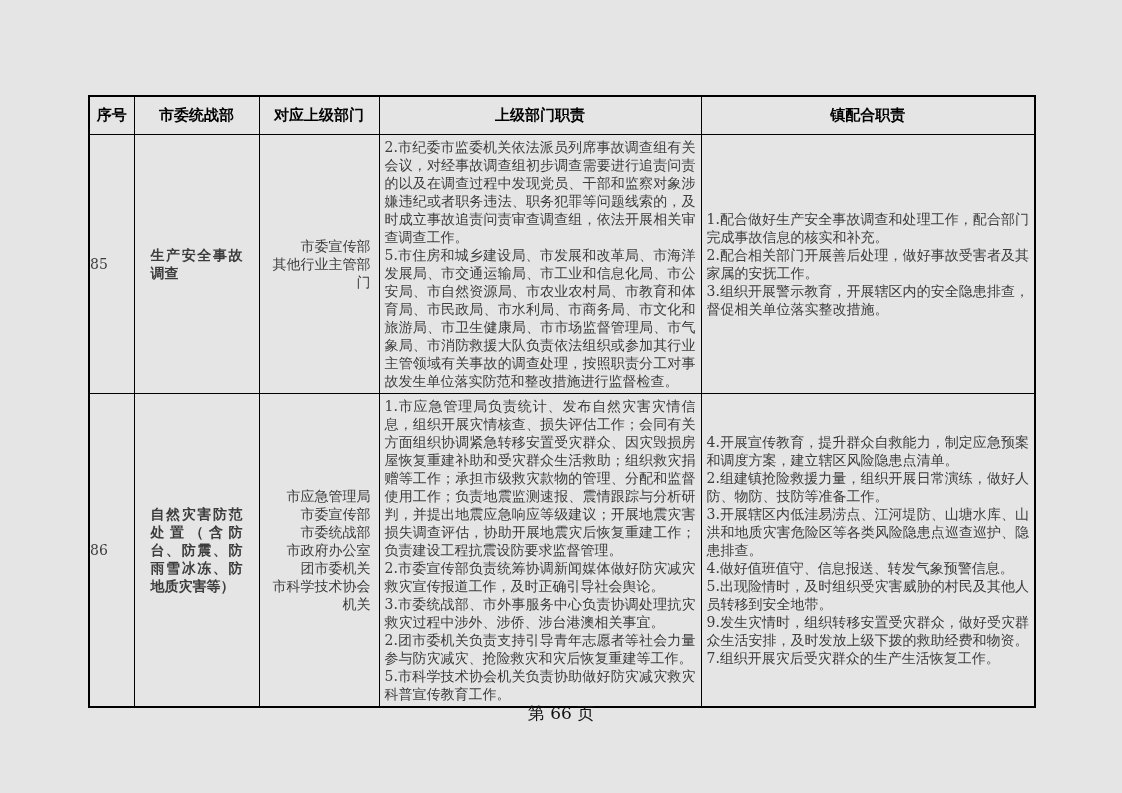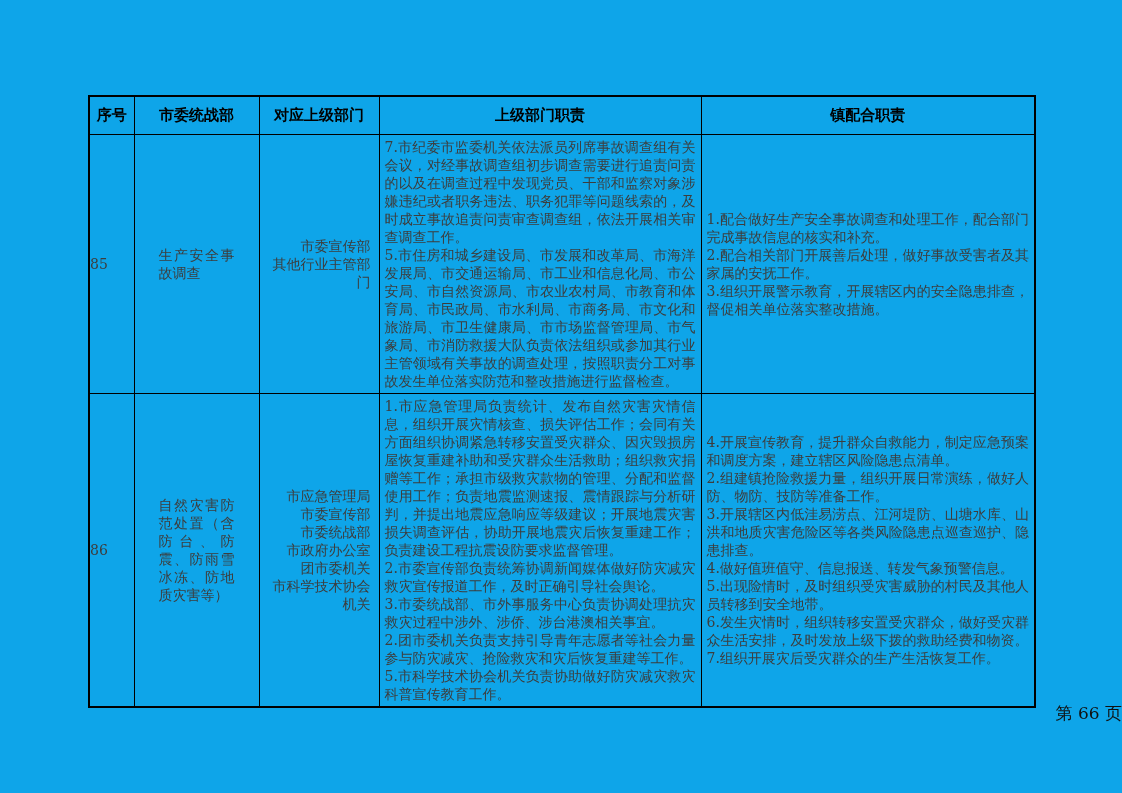--- a/index.html
+++ b/index.html
@@ -1,21 +1,21 @@
 <!DOCTYPE html>
 <html><head>
 <meta charset="utf-8">
 <style>
   * { margin:0; padding:0; box-sizing:border-box; }
   html, body { background:#ffffff; }
   .page {
     position:relative;
     width:1122px;
     height:793px;
-    background:#0ea5e9;
+    background:#e5e5e5;
     overflow:hidden;
   }
   table.doc-table {
     position:absolute;
     left:88px;
     top:95px;
     width:946px;
     border-collapse:collapse;
     table-layout:fixed;
     border:2px solid #000;
@@ -39,38 +39,39 @@
     line-height:18px;
     vertical-align:middle;
   }
   tr.row-85 { height:252px; }
   tr.row-86 { height:308px; }
   .seq-cell {
     text-align:left;
     font-size:15px;
   }
   .name-cell {
-    padding:4px 24px;
+    padding:4px 16px;
     text-align:justify;
+    font-weight:bold;
   }
   .dept-cell {
     padding:4px 8px;
     text-align:right;
   }
   .duty-cell {
     padding:3px 5px;
     text-align:justify;
   }
   .duty-cell p { margin:0; }
   .page-footer {
     position:absolute;
     top:702px;
     left:0;
     width:100%;
-    text-align:right;
+    text-align:center;
     font-family:"DejaVu Serif","Liberation Serif",serif;
     font-size:17px;
     color:#111;
   }
 </style>
 </head>
 <body>
 
 <div class="page">
 
@@ -93,21 +94,21 @@
     </thead>
     <tbody>
       <tr class="row-85">
         <td class="seq-cell">85</td>
         <td class="name-cell">生产安全事故调查</td>
         <td class="dept-cell">
           <div>市委宣传部</div>
           <div>其他行业主管部门</div>
         </td>
         <td class="duty-cell">
-          <p>7.市纪委市监委机关依法派员列席事故调查组有关会议，对经事故调查组初步调查需要进行追责问责的以及在调查过程中发现党员、干部和监察对象涉嫌违纪或者职务违法、职务犯罪等问题线索的，及时成立事故追责问责审查调查组，依法开展相关审查调查工作。</p>
+          <p>2.市纪委市监委机关依法派员列席事故调查组有关会议，对经事故调查组初步调查需要进行追责问责的以及在调查过程中发现党员、干部和监察对象涉嫌违纪或者职务违法、职务犯罪等问题线索的，及时成立事故追责问责审查调查组，依法开展相关审查调查工作。</p>
           <p>5.市住房和城乡建设局、市发展和改革局、市海洋发展局、市交通运输局、市工业和信息化局、市公安局、市自然资源局、市农业农村局、市教育和体育局、市民政局、市水利局、市商务局、市文化和旅游局、市卫生健康局、市市场监督管理局、市气象局、市消防救援大队负责依法组织或参加其行业主管领域有关事故的调查处理，按照职责分工对事故发生单位落实防范和整改措施进行监督检查。</p>
         </td>
         <td class="duty-cell">
           <p>1.配合做好生产安全事故调查和处理工作，配合部门完成事故信息的核实和补充。</p>
           <p>2.配合相关部门开展善后处理，做好事故受害者及其家属的安抚工作。</p>
           <p>3.组织开展警示教育，开展辖区内的安全隐患排查，督促相关单位落实整改措施。</p>
         </td>
       </tr>
       <tr class="row-86">
         <td class="seq-cell">86</td>
@@ -126,21 +127,21 @@
           <p>3.市委统战部、市外事服务中心负责协调处理抗灾救灾过程中涉外、涉侨、涉台港澳相关事宜。</p>
           <p>2.团市委机关负责支持引导青年志愿者等社会力量参与防灾减灾、抢险救灾和灾后恢复重建等工作。</p>
           <p>5.市科学技术协会机关负责协助做好防灾减灾救灾科普宣传教育工作。</p>
         </td>
         <td class="duty-cell">
           <p>4.开展宣传教育，提升群众自救能力，制定应急预案和调度方案，建立辖区风险隐患点清单。</p>
           <p>2.组建镇抢险救援力量，组织开展日常演练，做好人防、物防、技防等准备工作。</p>
           <p>3.开展辖区内低洼易涝点、江河堤防、山塘水库、山洪和地质灾害危险区等各类风险隐患点巡查巡护、隐患排查。</p>
           <p>4.做好值班值守、信息报送、转发气象预警信息。</p>
           <p>5.出现险情时，及时组织受灾害威胁的村民及其他人员转移到安全地带。</p>
-          <p>6.发生灾情时，组织转移安置受灾群众，做好受灾群众生活安排，及时发放上级下拨的救助经费和物资。</p>
+          <p>9.发生灾情时，组织转移安置受灾群众，做好受灾群众生活安排，及时发放上级下拨的救助经费和物资。</p>
           <p>7.组织开展灾后受灾群众的生产生活恢复工作。</p>
         </td>
       </tr>
     </tbody>
   </table>
 
   <div class="page-footer">第 66 页</div>
 
 </div>
 

